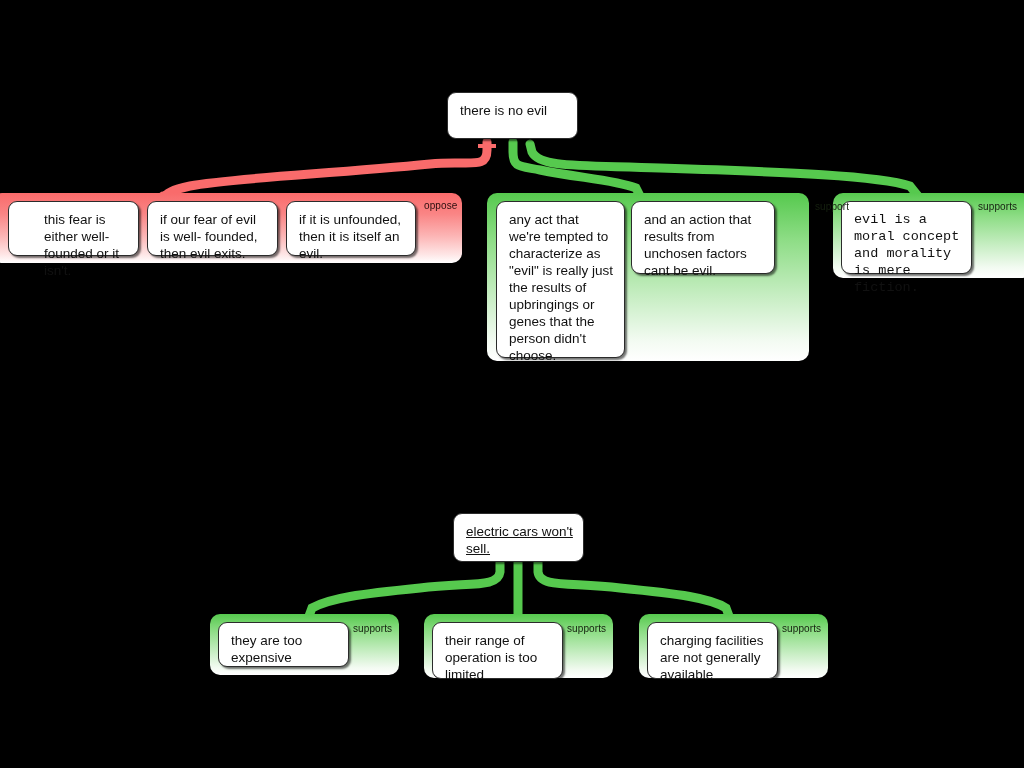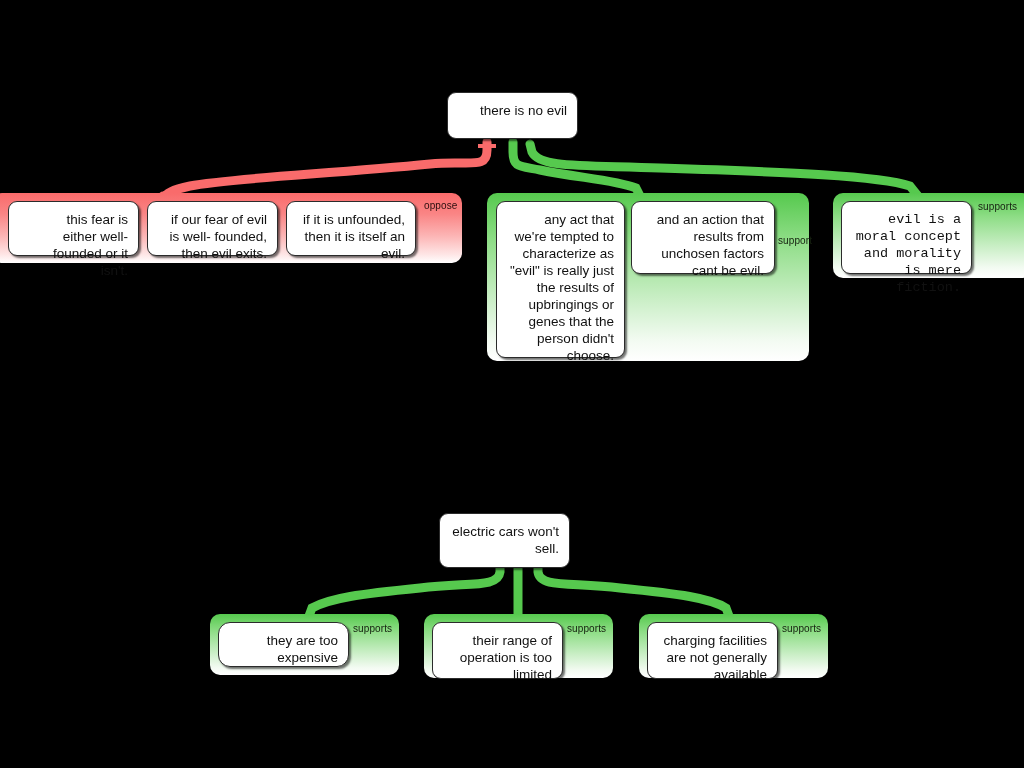--- a/index.html
+++ b/index.html
@@ -55,21 +55,21 @@
   .group-label {
     position: absolute;
     font-size: 10px;
     line-height: 11px;
     color: #15200f;
     letter-spacing: 0.1px;
     z-index: 7;
     white-space: nowrap;
   }
   .group-label.oppose-label { color: #2a0d0d; }
-  .box-text { display: block; text-align: right; }
+  .box-text { display: block; }
 </style>
 </head>
 <body>
 
 <div id="canvas">
 
   <svg id="connectors" viewBox="0 0 1024 768" xmlns="http://www.w3.org/2000/svg">
 
     <path d="M 487,142 L 487,150 C 487,170 470,160 430,164
              C 330,174 230,178 190,186
@@ -100,43 +100,43 @@
     <span class="box-text">this fear is either well-founded or it isn't.</span>
   </div>
   <div class="claim-node" style="left:147px; top:201px; width:131px; height:55px;">
     <span class="box-text">if our fear of evil is well- founded, then evil exits.</span>
   </div>
   <div class="claim-node" style="left:286px; top:201px; width:130px; height:55px;">
     <span class="box-text">if it is unfounded, then it is itself an evil.</span>
   </div>
 
   <div class="group-panel support" style="left:487px; top:193px; width:322px; height:168px;"></div>
-  <div class="group-label" style="left:778px; top:201px;margin-top:34px;">support</div>
+  <div class="group-label" style="left:815px; top:201px;">support</div>
 
   <div class="claim-node" style="left:496px; top:201px; width:129px; height:157px;">
     <span class="box-text">any act that we're tempted to characterize as "evil" is really just the results of upbringings or genes that the person didn't choose.</span>
   </div>
   <div class="claim-node" style="left:631px; top:201px; width:144px; height:73px;">
     <span class="box-text">and an action that results from unchosen factors cant be evil.</span>
   </div>
 
   <div class="group-panel support" style="left:833px; top:193px; width:199px; height:85px;"></div>
   <div class="group-label" style="left:978px; top:201px;">supports</div>
 
   <div class="claim-node" style="left:841px; top:201px; width:131px; height:73px;font-family:Liberation Mono, monospace;">
     <span class="box-text">evil is a moral concept and morality is mere fiction.</span>
   </div>
 
-  <div class="claim-node" style="left:439px; top:513px; width:131px; height:55px;">
+  <div class="claim-node" style="left:453px; top:513px; width:131px; height:49px;text-decoration:underline;">
     <span class="box-text">electric cars won't sell.</span>
   </div>
 
   <div class="group-panel support" style="left:210px; top:614px; width:189px; height:61px;"></div>
   <div class="group-label" style="left:353px; top:623px;">supports</div>
-  <div class="claim-node" style="left:218px; top:622px; width:131px; height:45px;border-radius:12px;">
+  <div class="claim-node" style="left:218px; top:622px; width:131px; height:45px;">
     <span class="box-text">they are too expensive</span>
   </div>
 
   <div class="group-panel support" style="left:424px; top:614px; width:189px; height:64px;"></div>
   <div class="group-label" style="left:567px; top:623px;">supports</div>
   <div class="claim-node" style="left:432px; top:622px; width:131px; height:57px;">
     <span class="box-text">their range of operation is too limited</span>
   </div>
 
   <div class="group-panel support" style="left:639px; top:614px; width:189px; height:64px;"></div>

